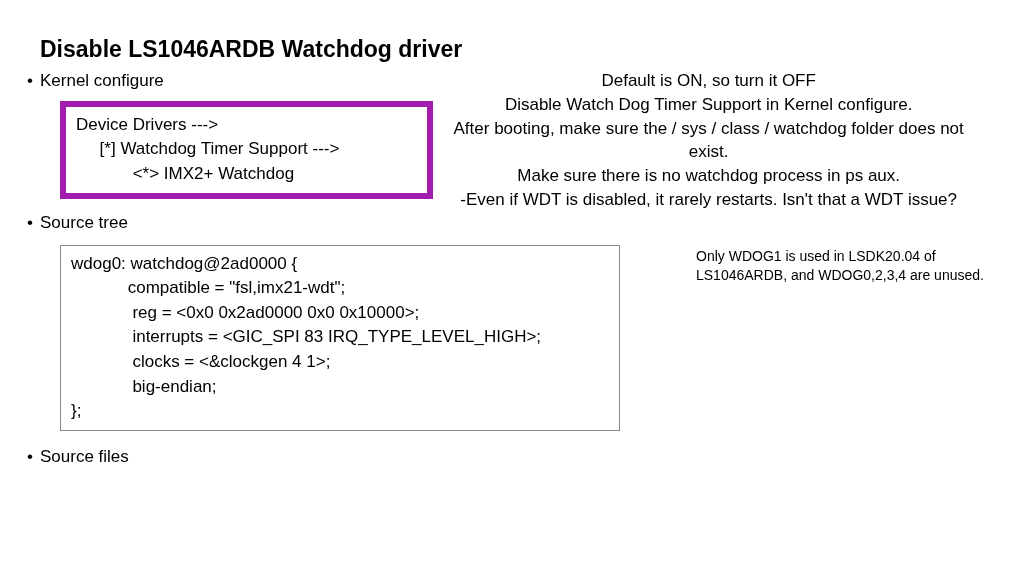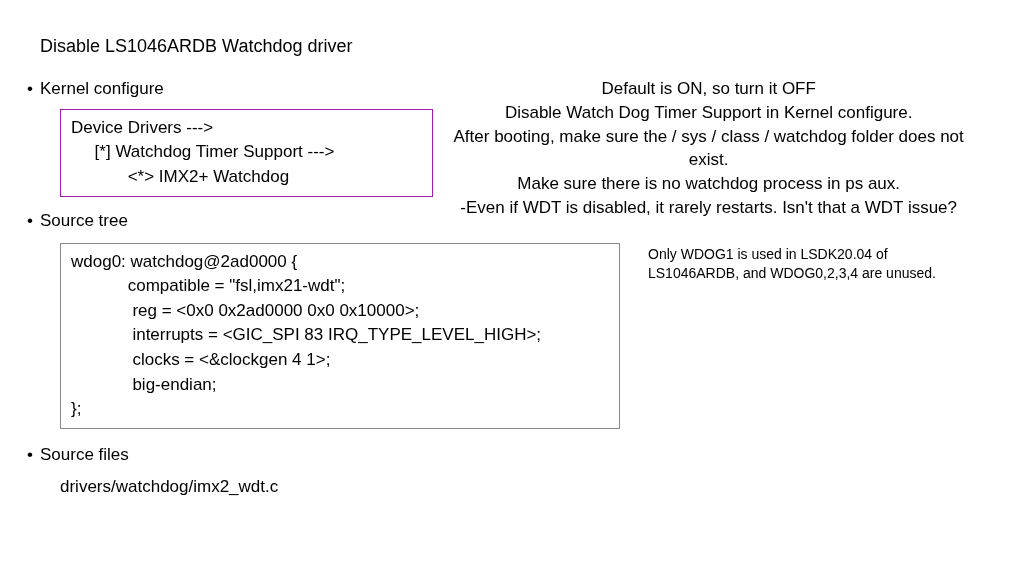--- a/index.html
+++ b/index.html
@@ -1,27 +1,27 @@
 <!DOCTYPE html>
 <html><head>
 <meta charset="utf-8">
 <style>
   * { box-sizing: border-box; margin: 0; padding: 0; }
   html, body { width: 1024px; height: 576px; background: #fff; font-family: "Segoe UI", Arial, sans-serif; color: #000; }
   body { padding: 36px 40px 0 40px; position: relative; }
-  .title { font-size: 18px; font-weight: 400; margin-bottom: 20px; }
+  .title { font-size: 23px; font-weight: 700; margin-bottom: 6px; }
   .row { display: flex; align-items: flex-start; }
   .leftcol { width: 400px; }
   .bullet-item { display: flex; align-items: flex-start; margin-left: -20px; font-size: 17px; margin-bottom: 8px; }
   .bullet-dot { width: 20px; text-align: center; line-height: 1.4; }
   .bullet-text { line-height: 1.4; }
-  .box { border: 1px solid #a21caf; padding: 6px 10px; font-size: 17px; line-height: 1.45; margin-left: 20px; margin-top: 4px; margin-bottom: 12px; white-space: pre; }
+  .box { border: 6px solid #a21caf; padding: 6px 10px; font-size: 17px; line-height: 1.45; margin-left: 20px; margin-top: 4px; margin-bottom: 12px; white-space: pre; }
   .plain { font-size: 17px; line-height: 1.45; margin-left: 20px; }
   .side-note { font-size: 17px; line-height: 1.4; text-align: center; }
-  .row2 { display: flex; align-items: flex-start; margin-top: 2px; }
+  .row2 { display: flex; align-items: flex-start; margin-top: 2px; gap: 48px; }
   .dtbox-wrap { }
   .dtbox { border: 1px solid #888; padding: 6px 10px; font-size: 17px; line-height: 1.45; margin-left: 20px; white-space: pre; width: 560px; }
   .note2 { font-size: 14px; line-height: 1.4; margin-left: 28px; width: 320px; padding-top: 2px; }
   .src-sec { margin-top: 14px; }
 </style>
 </head>
 <body>
 
 <div class="title">Disable LS1046ARDB Watchdog driver</div>
 
@@ -58,14 +58,13 @@
 };</div>
   </div>
   <div class="note2">Only WDOG1 is used in LSDK20.04 of LS1046ARDB, and WDOG0,2,3,4 are unused.</div>
 </div>
 
 <div class="src-sec">
   <div class="bullet-item">
     <span class="bullet-dot">•</span>
     <span class="bullet-text">Source files</span>
   </div>
-  <div class="plain">drivers/watchdog/imx2_wdt.c</div>
 </div>
 
 </body></html>

